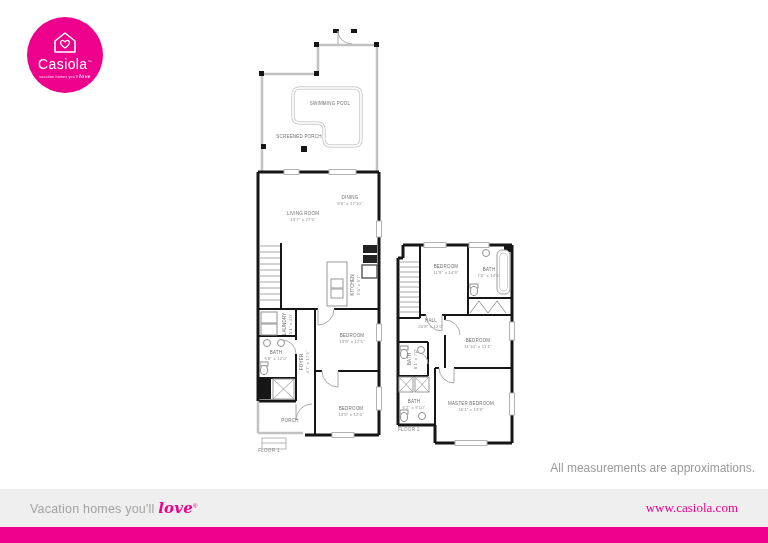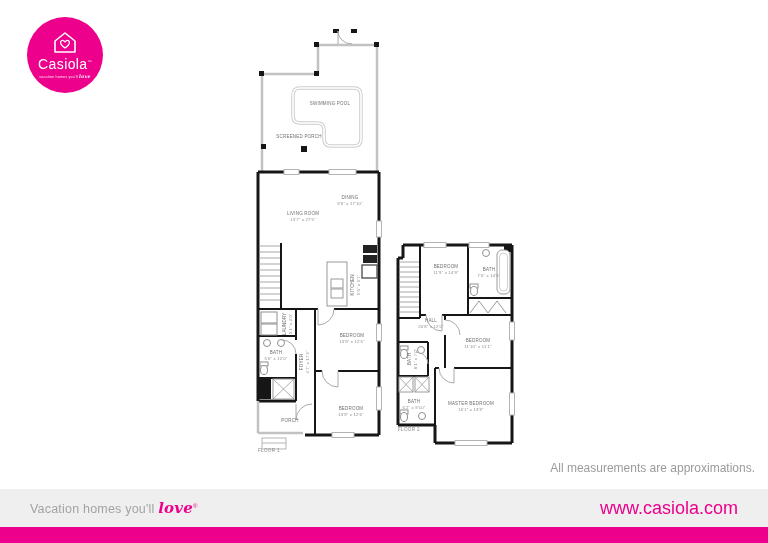--- a/index.html
+++ b/index.html
@@ -22,21 +22,21 @@
   .logo .brand sup{font-size:4px;vertical-align:super;}
   .logo .tag{font-size:3.6px;opacity:.92;margin-top:1.5px;letter-spacing:.2px;}
   .logo .tag .love{font-family:"DejaVu Serif",serif;font-style:italic;font-weight:bold;font-size:4.8px;}
   
   .footer-band{position:absolute;left:0;top:489px;width:768px;height:38px;background:#efefef;
         display:flex;align-items:center;justify-content:space-between;padding:0 30px;box-sizing:border-box;}
   .foot-tag{font-size:12.5px;color:#a3a3a3;letter-spacing:.2px;}
   .foot-tag .love{font-family:"DejaVu Serif",serif;font-style:italic;font-weight:bold;
         color:var(--pink,#ec008c);font-size:15px;}
   .foot-tag sup{font-size:6px;color:var(--pink,#ec008c);}
-  .website{font-size:18px;color:var(--pink,#ec008c);text-decoration:none;}
+  .website{font-size:13px;color:var(--pink,#ec008c);text-decoration:none;font-family:Liberation Serif, serif;}
   .pinkbar{position:absolute;left:0;top:527px;width:768px;height:16px;background:var(--pink,#ec008c);}
   .disclaimer{position:absolute;right:13px;top:461px;font-size:12px;color:#9b9b9b;}
 </style>
 </head>
 <body>
 
 <svg class="plan-svg" width="768" height="543" viewBox="0 0 768 543">
 
   <g>
 

